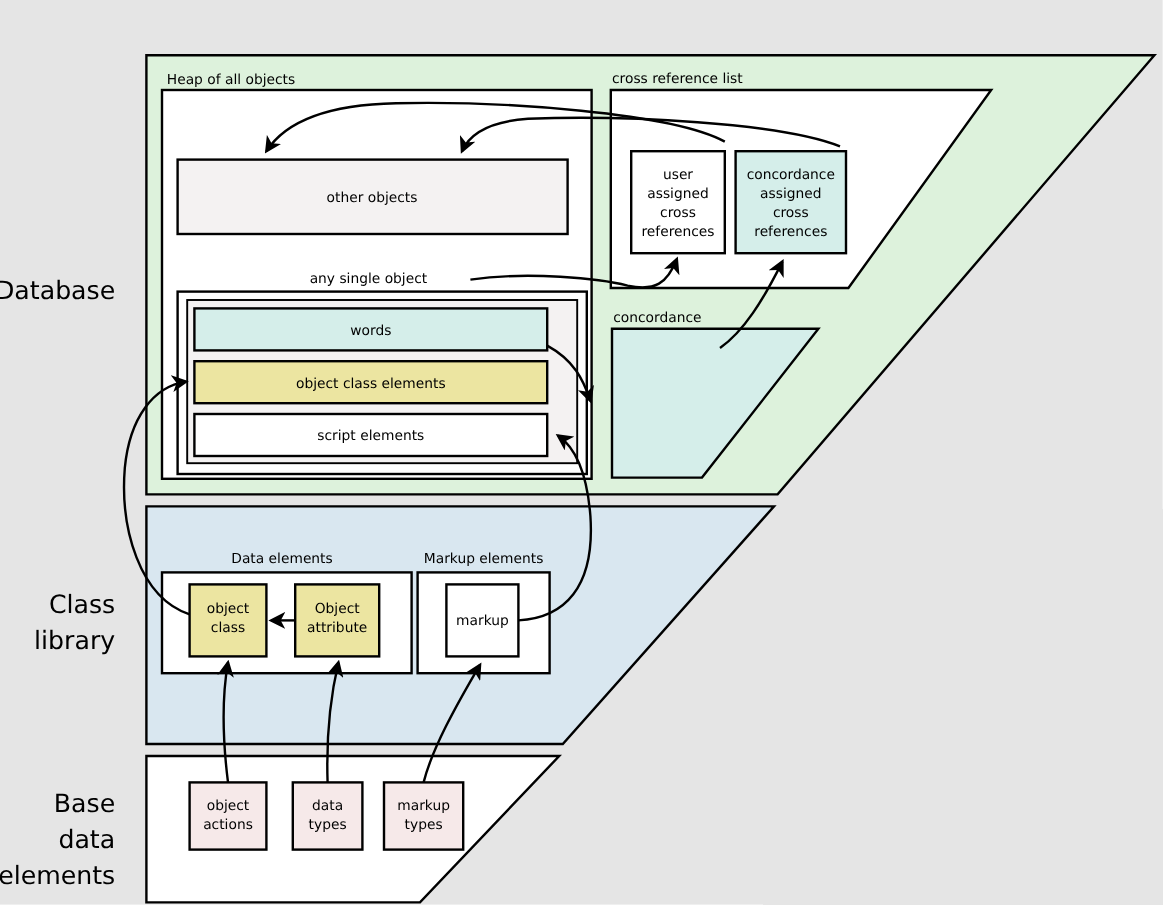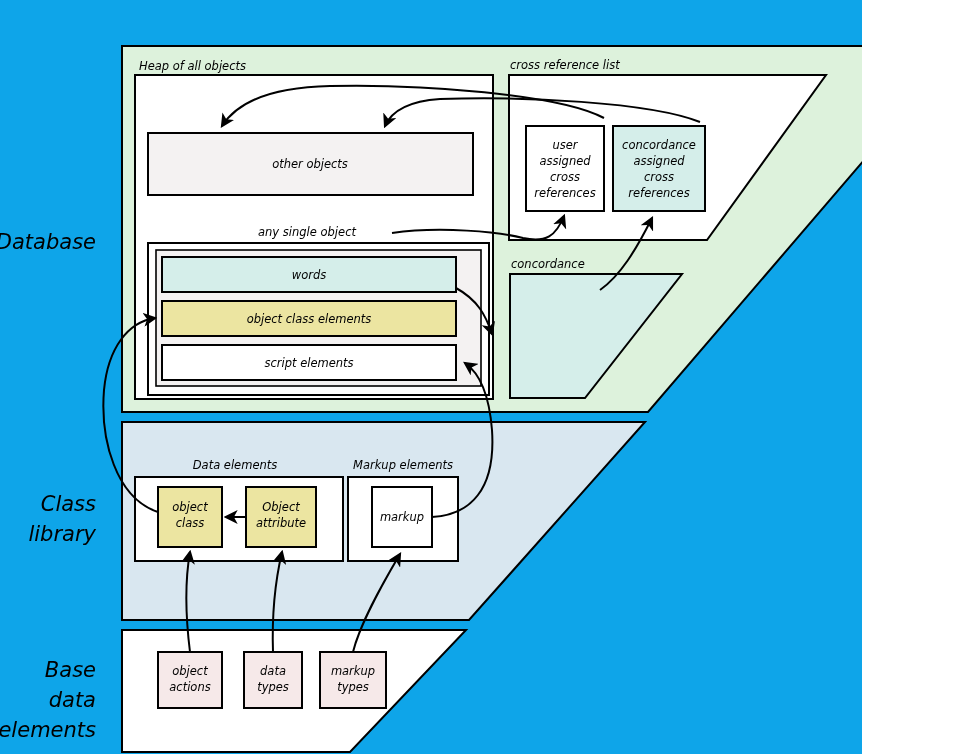--- a/index.html
+++ b/index.html
@@ -5,25 +5,24 @@
   html, body {
     margin: 0;
     padding: 0;
     background: #ffffff;
   }
   body {
     font-family: "DejaVu Sans", sans-serif;
   }
   #canvas-wrap {
     position: relative;
-    width: 862px;
+    width: 969px;
     height: 754px;
-    background: #0ea5e9;
+    background: #e5e5e5;
     overflow: hidden;
-    font-style: italic;
   }
   svg#diagram {
     position: absolute;
     left: 0;
     top: 0;
     width: 969px;
     height: 754px;
   }
   .region-label {
     font-size: 21px;

